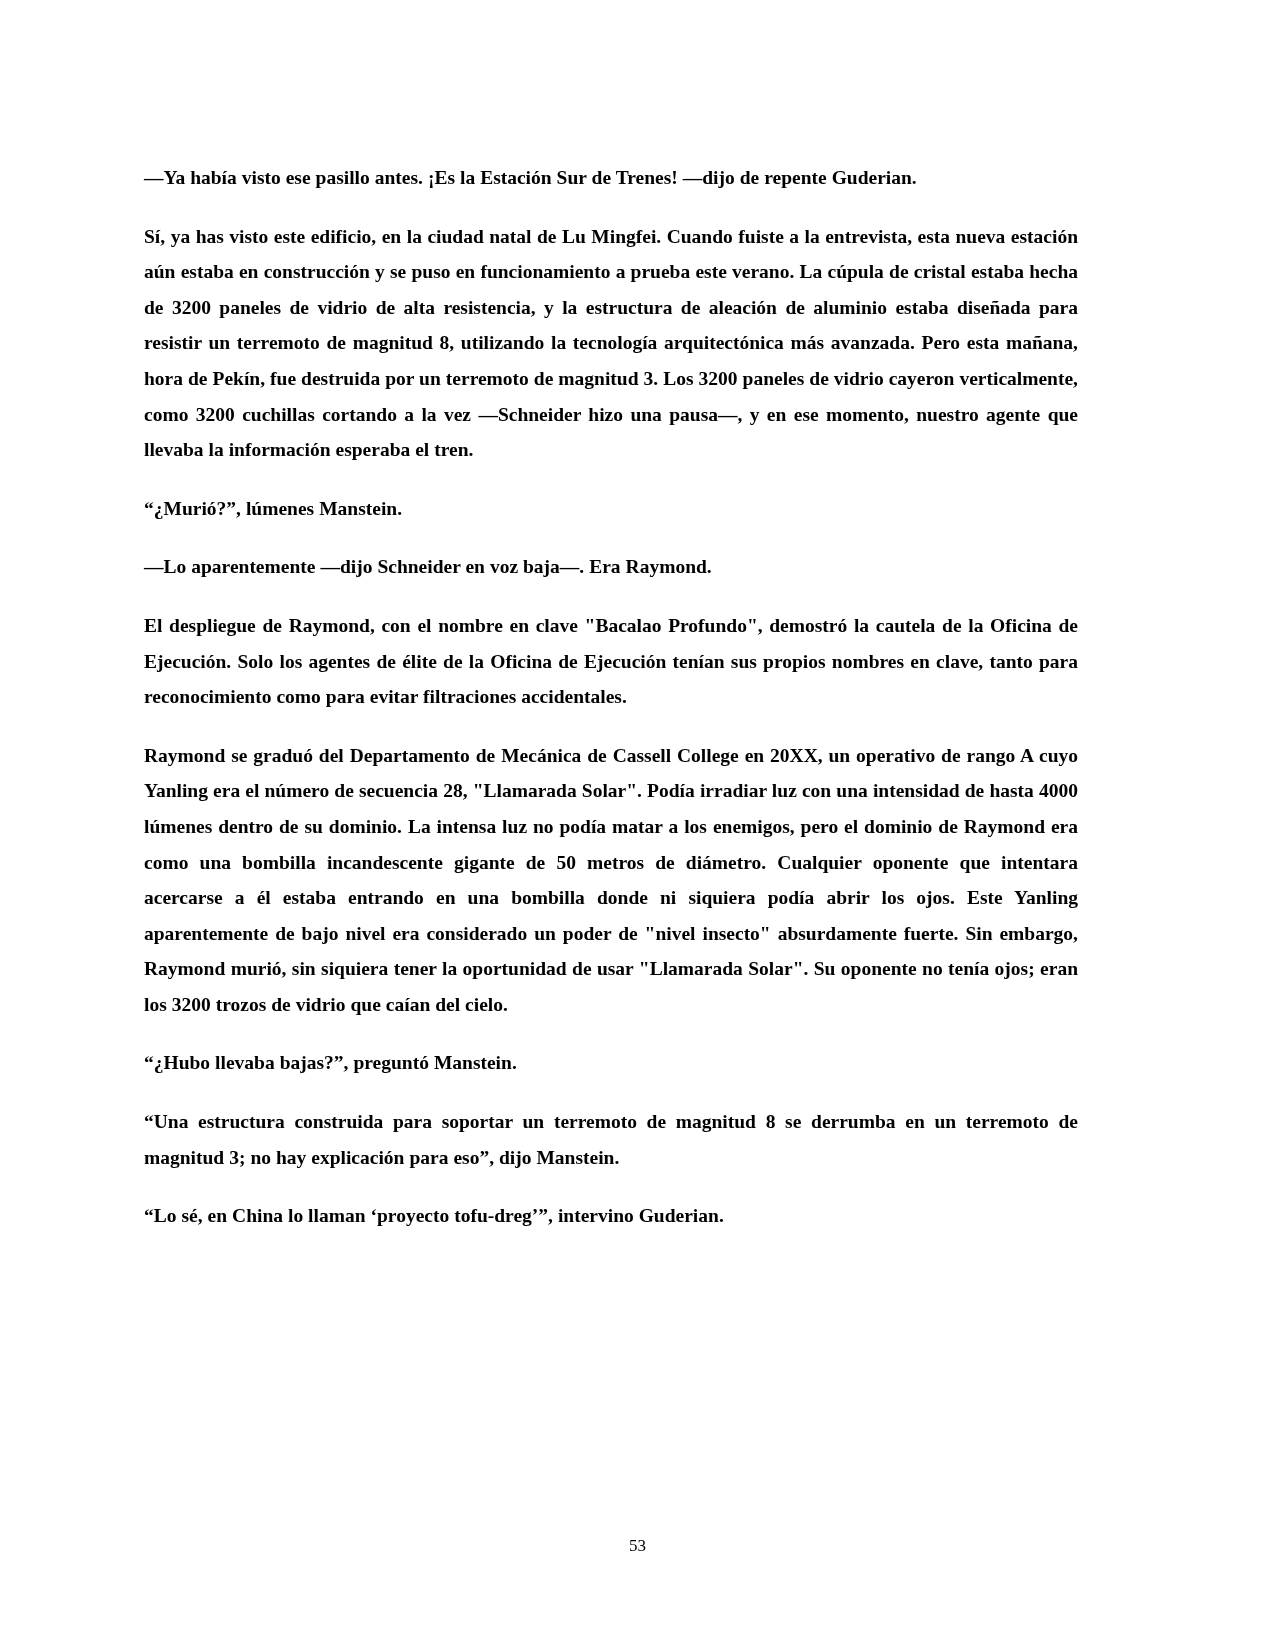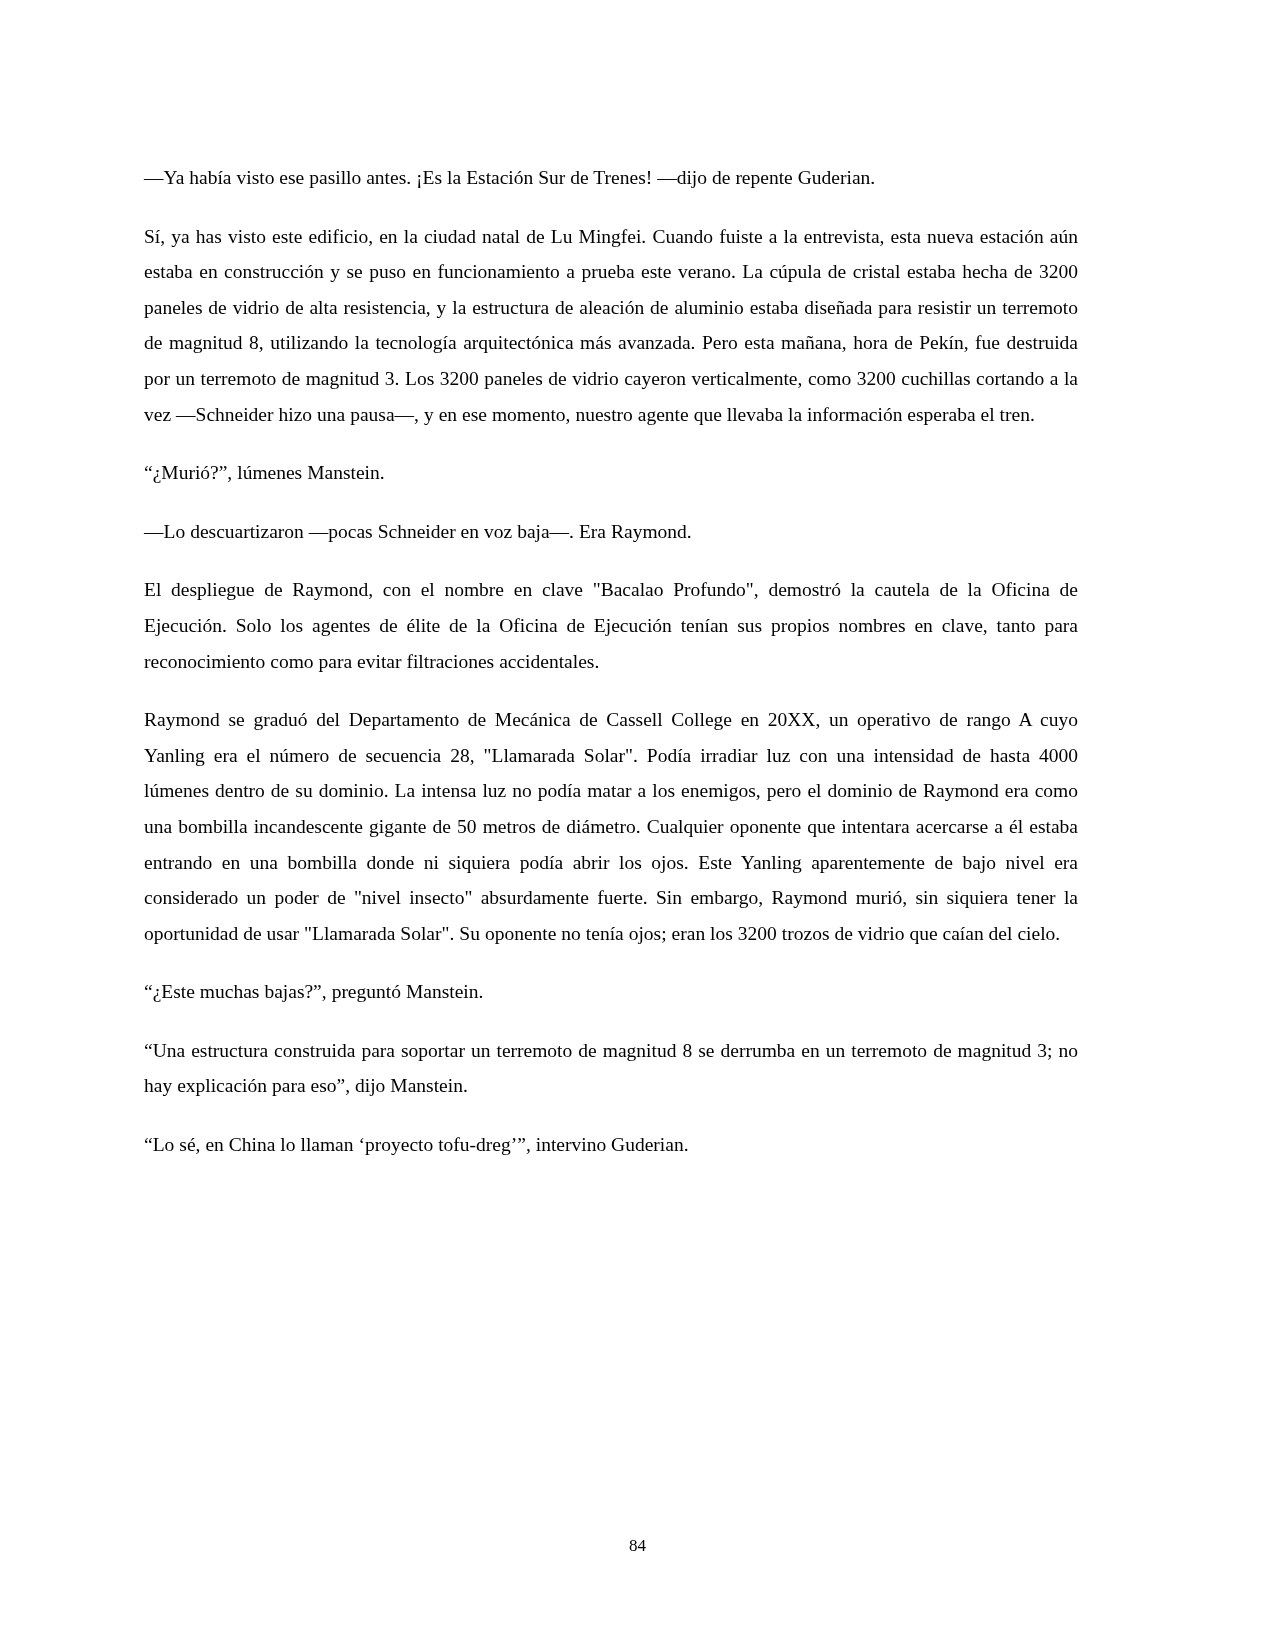--- a/index.html
+++ b/index.html
@@ -26,20 +26,21 @@
     font-family: "Liberation Serif", "DejaVu Serif", serif;
     font-size: 19.5px;
     line-height: 35.6px;
     color: #000000;
     text-align: justify;
     text-justify: inter-word;
     margin: 0 0 23px 0;
     -webkit-hyphens: none;
     hyphens: none;
     word-spacing: 0.1px;
+    font-weight: bold;
   }
   p.para:last-of-type {
     margin-bottom: 8px;
   }
   .page-number {
     position: absolute;
     left: 0;
     right: 0;
     top: 1536px;
     text-align: center;
@@ -50,21 +51,21 @@
   }
 </style>
 </head>
 <body>
 
 <div class="page">
   <div class="content">
     <p class="para">—Ya había visto ese pasillo antes. ¡Es la Estación Sur de Trenes! —dijo de repente Guderian.</p>
     <p class="para">Sí, ya has visto este edificio, en la ciudad natal de Lu Mingfei. Cuando fuiste a la entrevista, esta nueva estación aún estaba en construcción y se puso en funcionamiento a prueba este verano. La cúpula de cristal estaba hecha de 3200 paneles de vidrio de alta resistencia, y la estructura de aleación de aluminio estaba diseñada para resistir un terremoto de magnitud 8, utilizando la tecnología arquitectónica más avanzada. Pero esta mañana, hora de Pekín, fue destruida por un terremoto de magnitud 3. Los 3200 paneles de vidrio cayeron verticalmente, como 3200 cuchillas cortando a la vez —Schneider hizo una pausa—, y en ese momento, nuestro agente que llevaba la información esperaba el tren.</p>
     <p class="para">“¿Murió?”, lúmenes Manstein.</p>
-    <p class="para">—Lo descuartizaron —pocas Schneider en voz baja—. Era Raymond.</p>
+    <p class="para">—Lo aparentemente —dijo Schneider en voz baja—. Era Raymond.</p>
     <p class="para">El despliegue de Raymond, con el nombre en clave "Bacalao Profundo", demostró la cautela de la Oficina de Ejecución. Solo los agentes de élite de la Oficina de Ejecución tenían sus propios nombres en clave, tanto para reconocimiento como para evitar filtraciones accidentales.</p>
     <p class="para">Raymond se graduó del Departamento de Mecánica de Cassell College en 20XX, un operativo de rango A cuyo Yanling era el número de secuencia 28, "Llamarada Solar". Podía irradiar luz con una intensidad de hasta 4000 lúmenes dentro de su dominio. La intensa luz no podía matar a los enemigos, pero el dominio de Raymond era como una bombilla incandescente gigante de 50 metros de diámetro. Cualquier oponente que intentara acercarse a él estaba entrando en una bombilla donde ni siquiera podía abrir los ojos. Este Yanling aparentemente de bajo nivel era considerado un poder de "nivel insecto" absurdamente fuerte. Sin embargo, Raymond murió, sin siquiera tener la oportunidad de usar "Llamarada Solar". Su oponente no tenía ojos; eran los 3200 trozos de vidrio que caían del cielo.</p>
-    <p class="para">“¿Este muchas bajas?”, preguntó Manstein.</p>
+    <p class="para">“¿Hubo llevaba bajas?”, preguntó Manstein.</p>
     <p class="para">“Una estructura construida para soportar un terremoto de magnitud 8 se derrumba en un terremoto de magnitud 3; no hay explicación para eso”, dijo Manstein.</p>
     <p class="para">“Lo sé, en China lo llaman ‘proyecto tofu-dreg’”, intervino Guderian.</p>
   </div>
-  <div class="page-number">84</div>
+  <div class="page-number">53</div>
 </div>
 
 </body></html>

